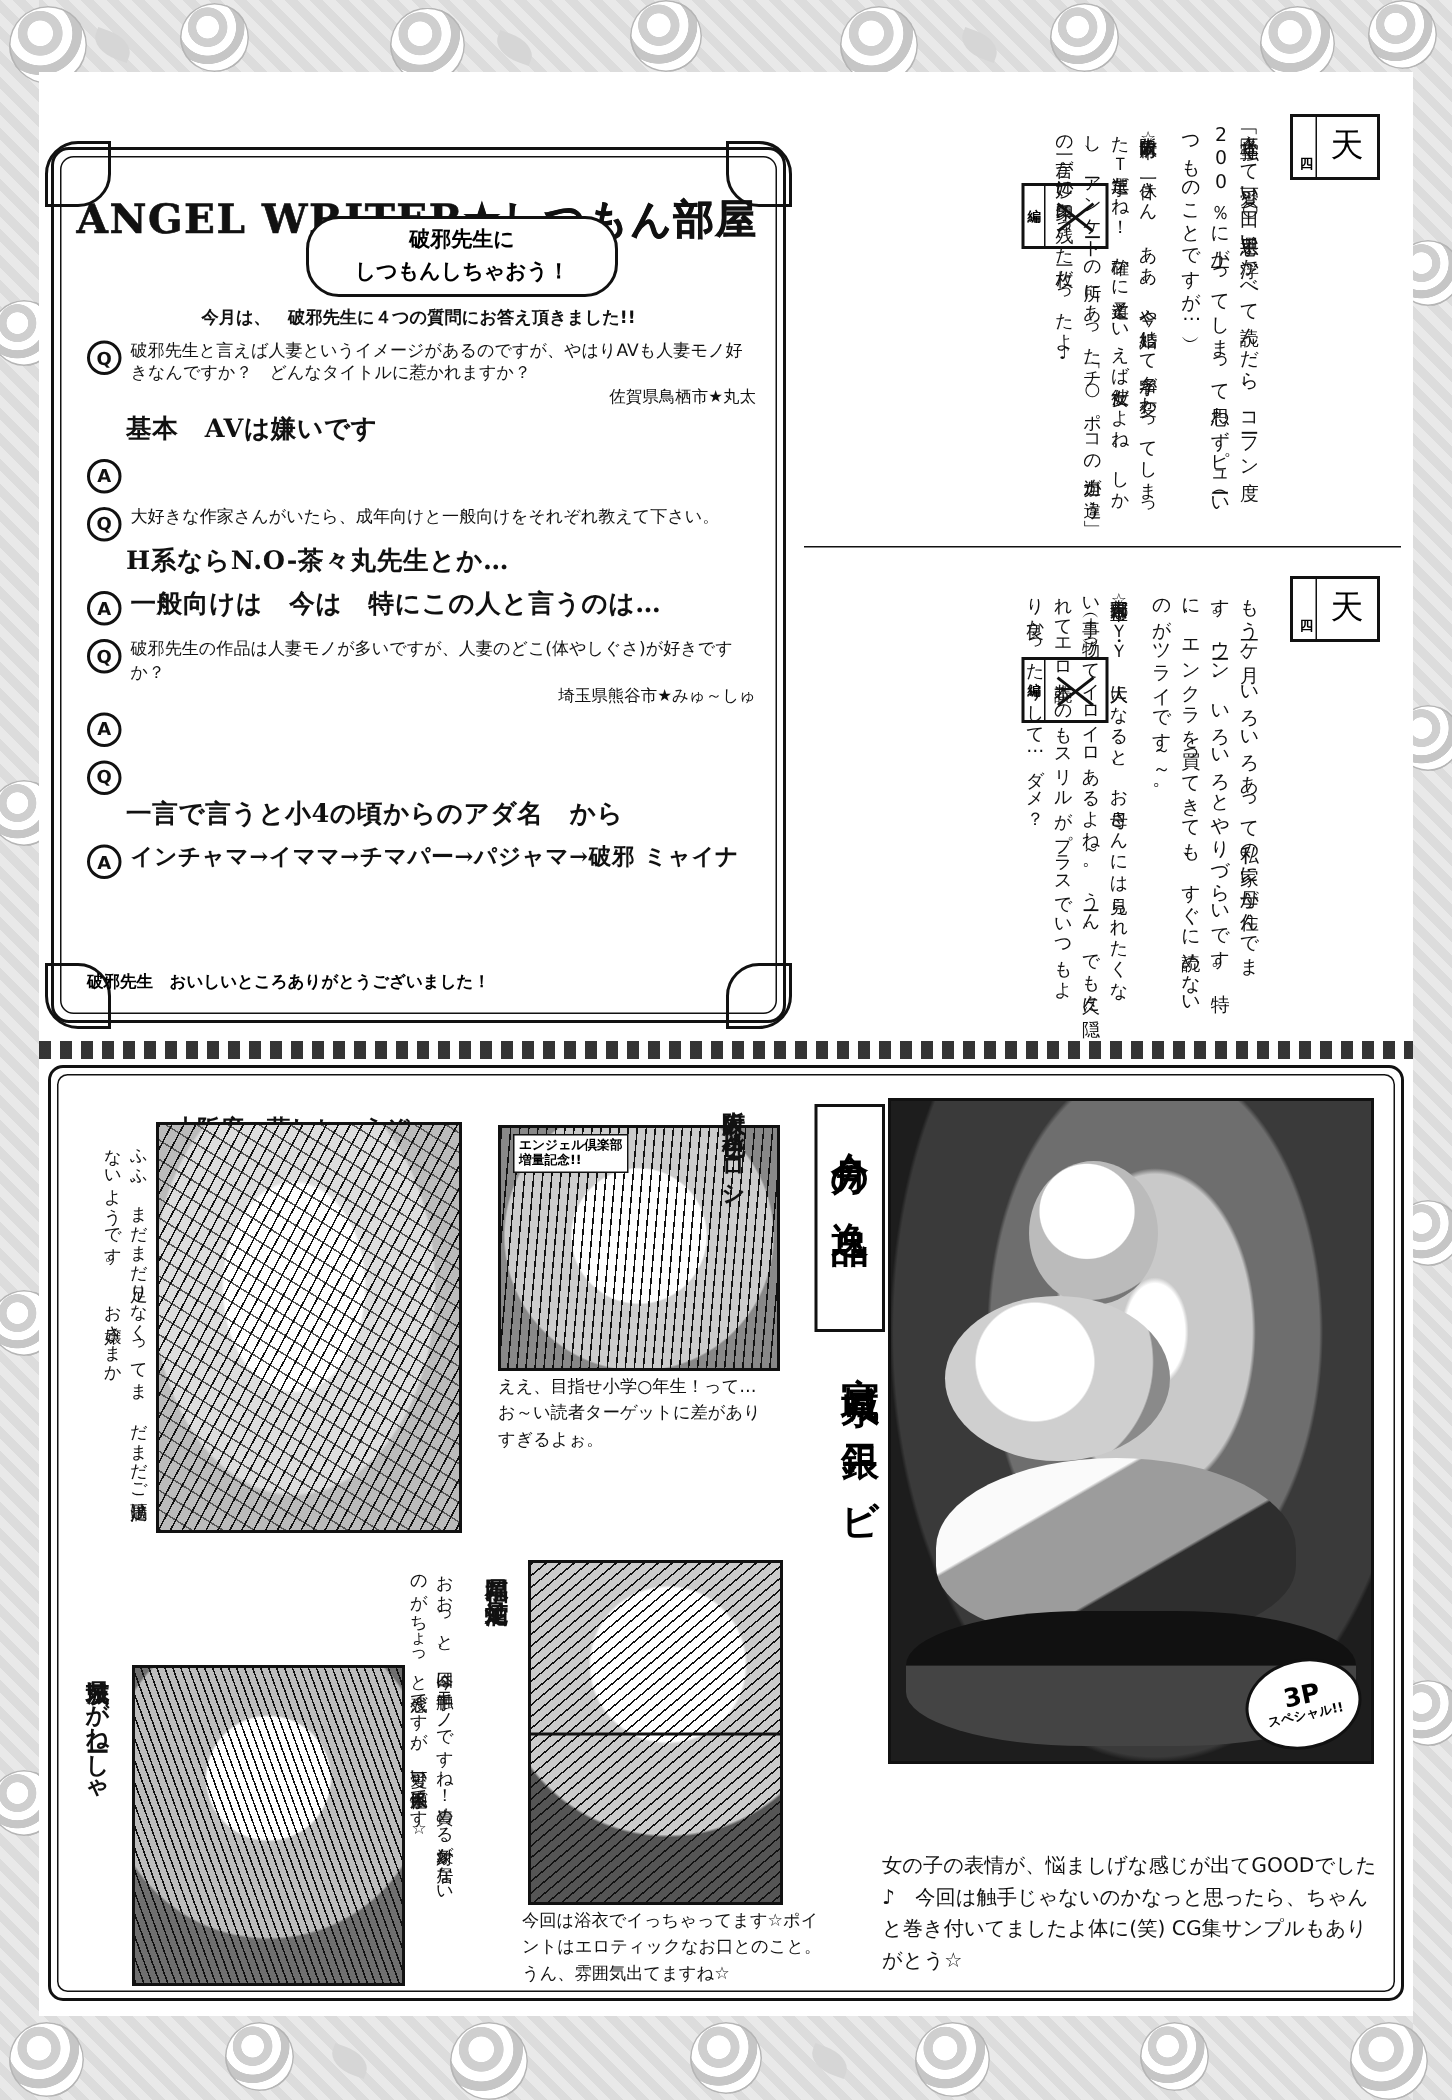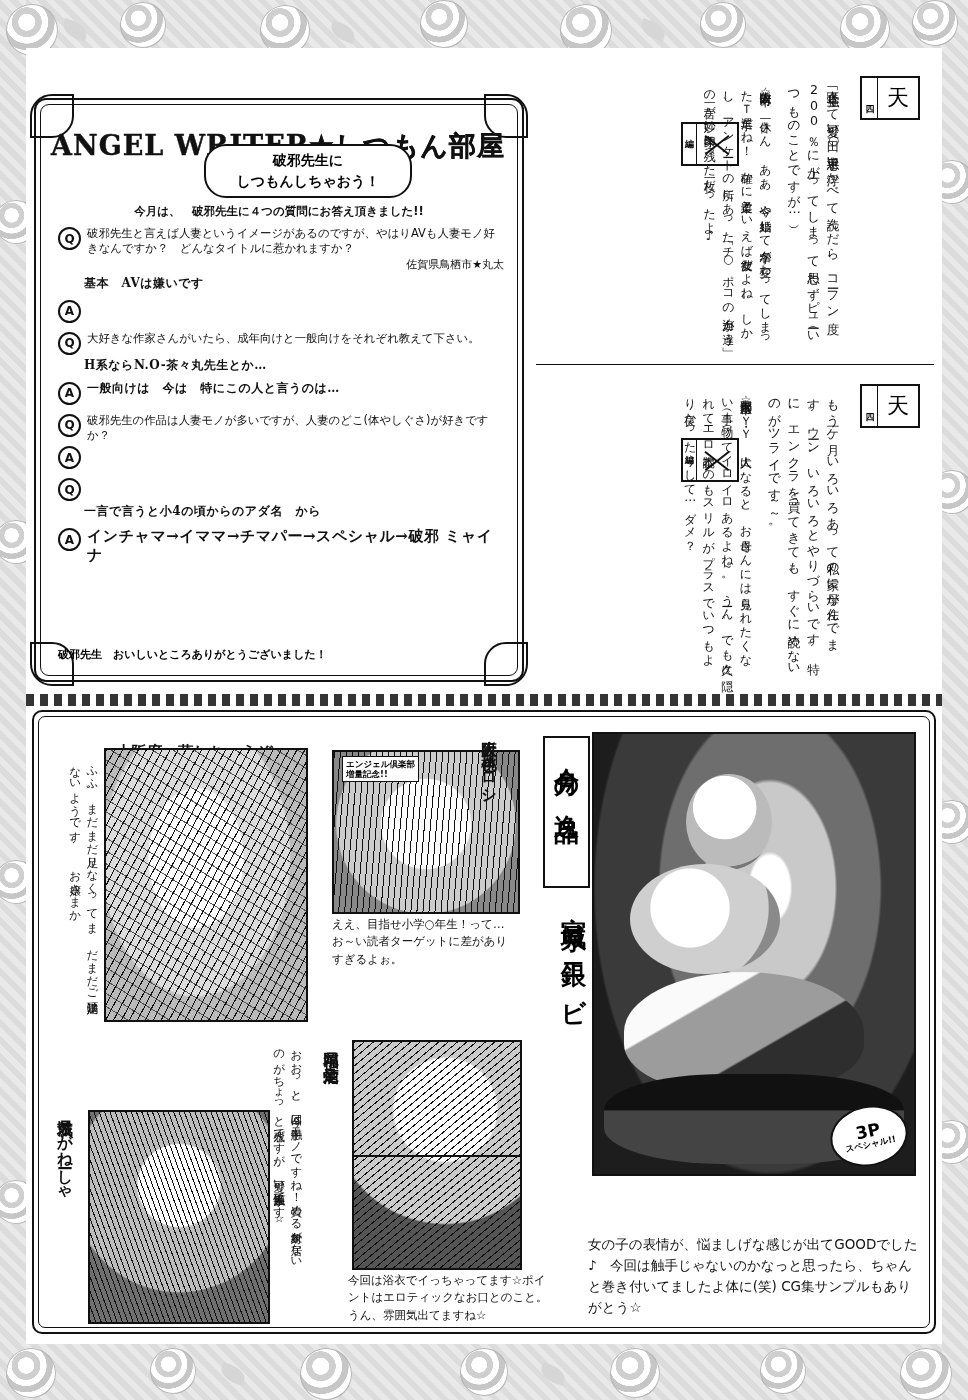--- a/index.html
+++ b/index.html
@@ -93,21 +93,21 @@
   .qa-row{display:flex;align-items:flex-start;margin-bottom:2px;}
   .qmark,.amark{
     flex:0 0 auto;width:19px;height:19px;border-radius:50%;
     border:2px solid #111;color:#111;font-weight:bold;font-size:12px;
     display:flex;align-items:center;justify-content:center;margin-right:6px;margin-top:1px;
   }
   .qtext{font-size:11.4px;line-height:1.35;color:#111;}
   .qfrom{display:block;text-align:right;font-size:11px;margin-top:1px;}
   .atext{
     font-family:"DejaVu Serif","Liberation Serif",serif;
-    font-size:12px;line-height:1.25;color:#111;font-weight:bold;
+    font-size:17px;line-height:1.25;color:#111;font-weight:bold;
     letter-spacing:0.5px;
   }
   .a-row{margin:3px 0 8px 0;}
   .a-indent{margin-left:26px;}
   .thanks{
     position:absolute;left:22px;bottom:18px;font-size:11px;font-weight:bold;
   }
   .vcol{
     writing-mode:vertical-rl;
     text-orientation:upright;
@@ -313,33 +313,34 @@
         <div class="a-row a-indent atext">H系ならN.O-茶々丸先生とか…</div>
         <div class="qa-row">
           <div class="amark">A</div>
           <div class="atext">一般向けは　今は　特にこの人と言うのは…</div>
         </div>
 
         <div class="qa-row" style="margin-top:8px">
           <div class="qmark">Q</div>
           <div class="qtext">
             <span>破邪先生の作品は人妻モノが多いですが、人妻のどこ(体やしぐさ)が好きですか？</span>
+            <span class="qfrom">埼玉県熊谷市★みゅ～しゅ</span>
           </div>
         </div>
         <div class="qa-row">
           <div class="amark">A</div>
         </div>
 
         <div class="qa-row" style="margin-top:8px">
           <div class="qmark">Q</div>
         </div>
         <div class="a-row a-indent atext">一言で言うと小4の頃からのアダ名　から</div>
         <div class="qa-row">
           <div class="amark">A</div>
-          <div class="atext" style="font-size:15px">インチャマ→イママ→チマパー→スペシャル→破邪 ミャイナ</div>
+          <div class="atext" style="font-size:15px">インチャマ→イママ→チマパー→パジャマ→破邪 ミャイナ</div>
         </div>
 
       </div>
 
       <div class="thanks">破邪先生　おいしいところありがとうございました！</div>
     </div>
 
     <div class="badge-ten" style="left:834px;top:30px">
       <div class="lbl">四</div>
       <div class="glyph">天</div>

